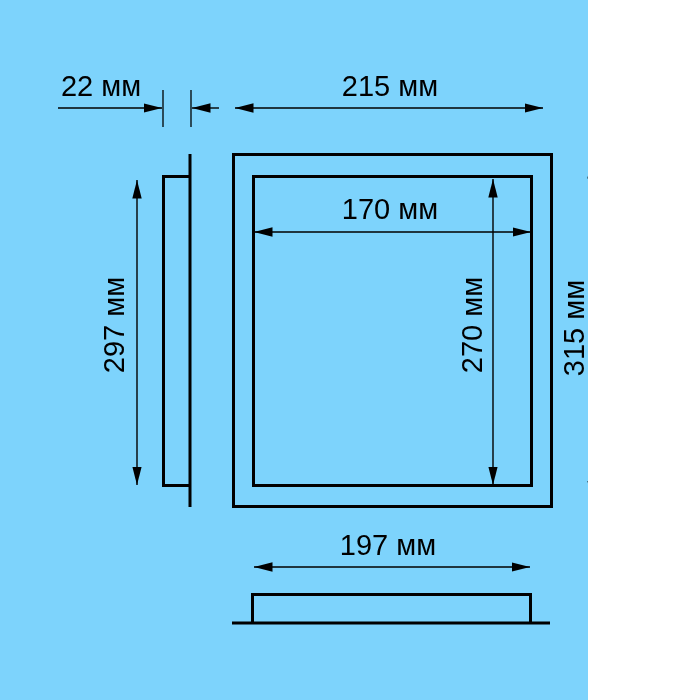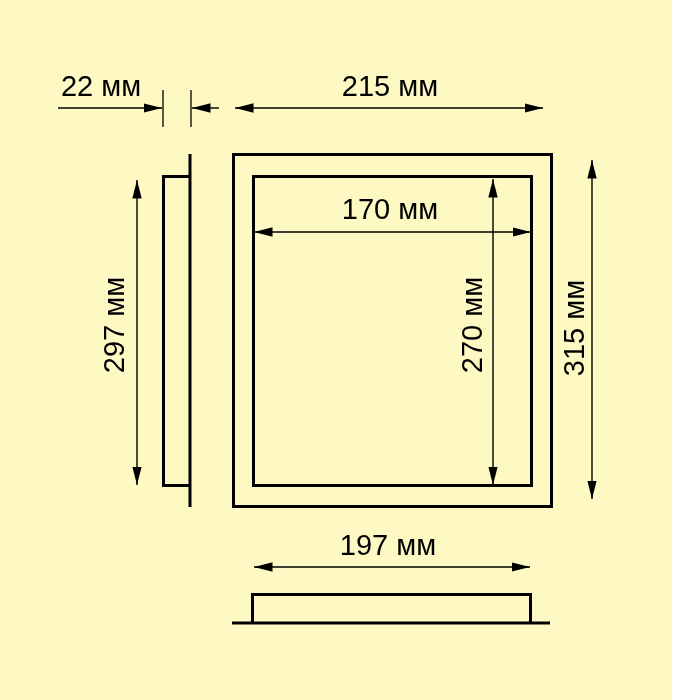--- a/index.html
+++ b/index.html
@@ -2,23 +2,23 @@
 <html><head>
 <meta charset="utf-8">
 <style>
   html, body {
     margin: 0;
     padding: 0;
     background: #ffffff;
   }
   .canvas {
     position: relative;
-    width: 672px;
+    width: 588px;
     height: 700px;
-    background: #fef9c3;
+    background: #7dd3fc;
     overflow: hidden;
     text-align: right;
   }
   svg {
     display: block;
   }
   .dim-label {
     font-family: "Liberation Sans", sans-serif;
     font-size: 29px;
     fill: #000000;

